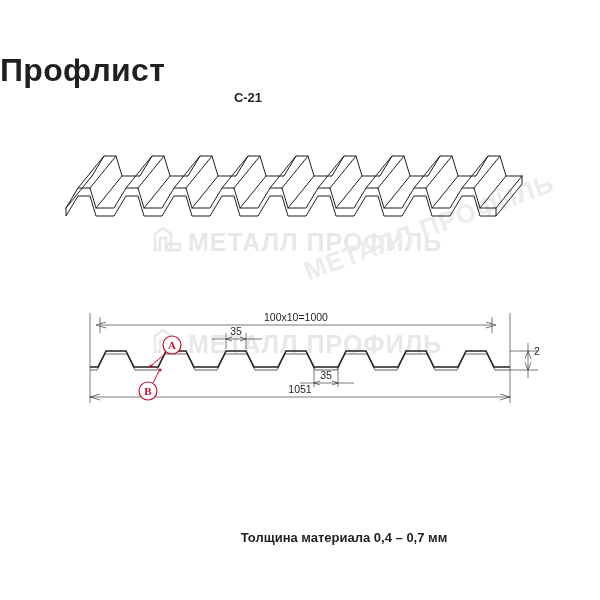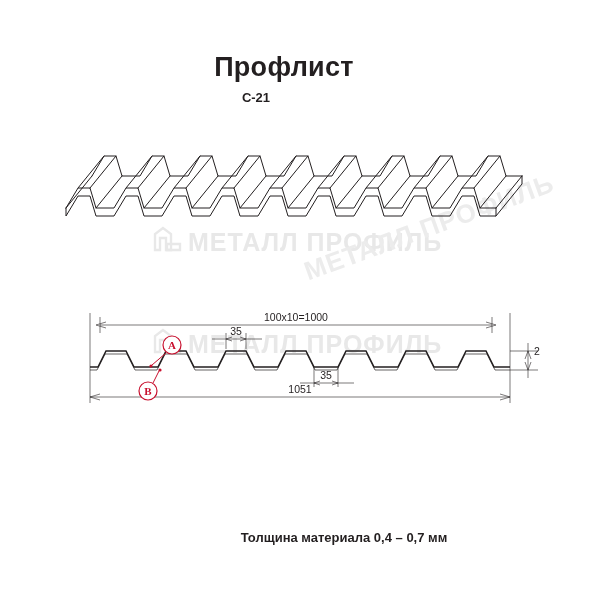--- a/index.html
+++ b/index.html
@@ -18,34 +18,32 @@
   .page {
     position: relative;
     width: 600px;
     height: 600px;
   }
   .title {
     position: absolute;
     top: 52px;
     left: 0;
     width: 568px;
-    text-align: center;
-    font-size: 27px;
+    font-size: 32px;
     font-weight: bold;
     letter-spacing: 0.3px;
   }
   .subtitle {
     position: absolute;
     top: 90px;
     left: 0;
     width: 496px;
     text-align: center;
     font-size: 13px;
     font-weight: bold;
-    padding-left: 8px;
   }
   .footer {
     position: absolute;
     top: 530px;
     left: 0;
     width: 600px;
     text-align: center;
     font-size: 13px;
     font-weight: bold;
     padding-left: 44px;

